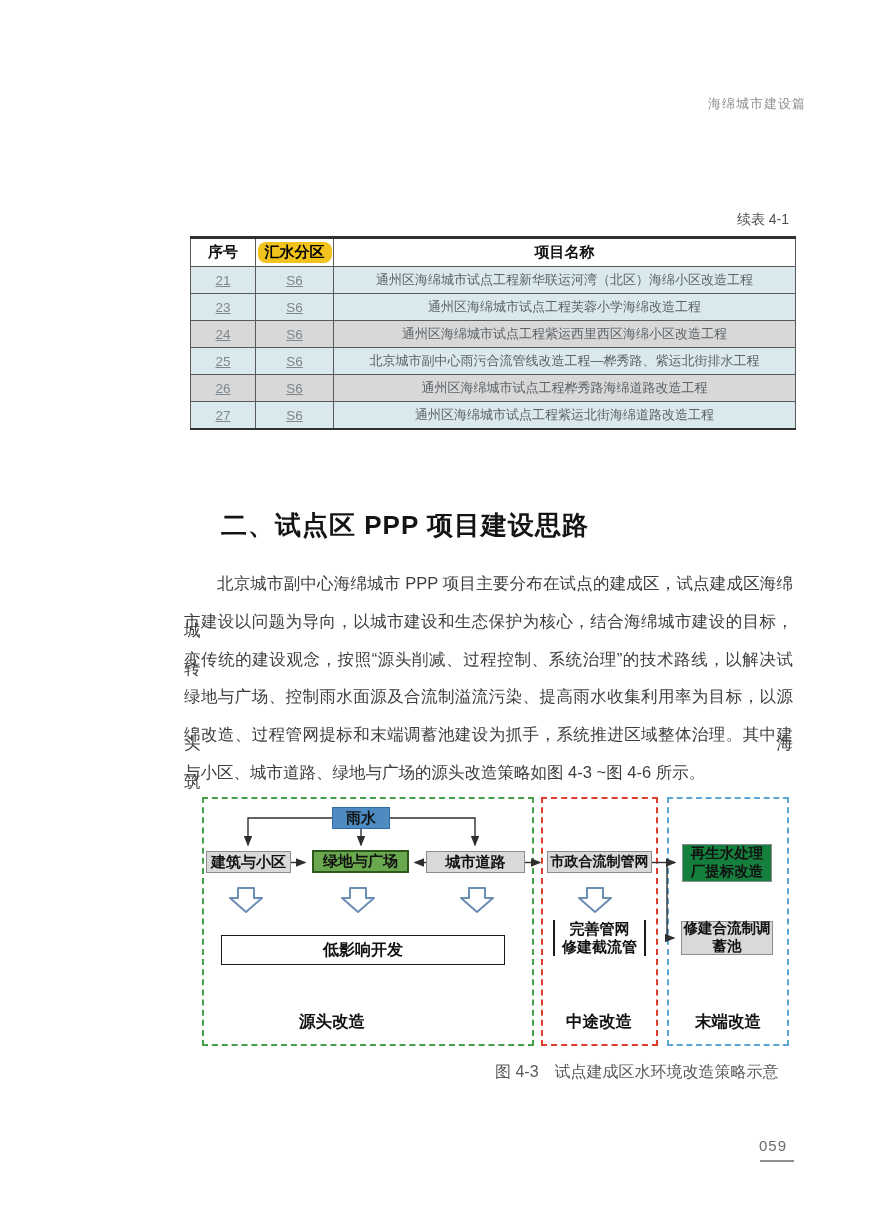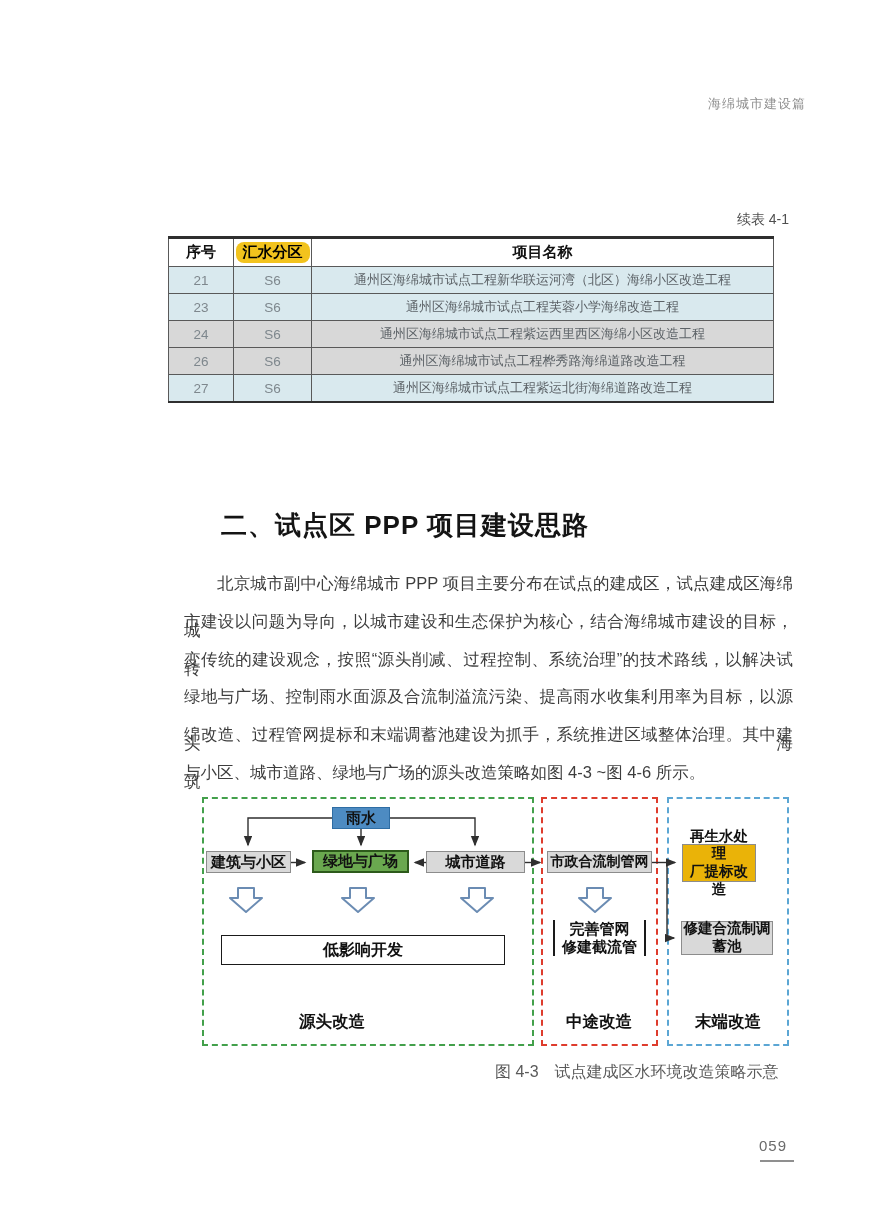--- a/index.html
+++ b/index.html
@@ -9,28 +9,28 @@
   
   .doc-header{position:absolute;top:95px;right:98px;font-size:13px;color:#8f8f8f;letter-spacing:1px;}
   .page-number{position:absolute;top:1137px;left:735px;width:36px;text-align:left;
                font-size:15px;color:#6b6b6b;letter-spacing:1px;}
   .page-number-rule{position:absolute;top:1160px;left:736px;width:34px;height:2px;background:#8f8f8f;}
 
   
   .cont-label{position:absolute;top:211px;right:115px;font-size:14px;color:#4f4f4f;}
 
   
-  table.proj{position:absolute;top:236px;left:144px;width:605px;border-collapse:collapse;
+  table.proj{position:absolute;top:236px;left:166px;width:605px;border-collapse:collapse;
              table-layout:fixed;border-top:3px solid #2f2f2f;border-bottom:2px solid #2f2f2f;
              border-left:1.5px solid #2f2f2f;border-right:1.5px solid #2f2f2f;}
   table.proj th,table.proj td{border:1px solid #595959;text-align:center;vertical-align:middle;
              overflow:hidden;white-space:nowrap;padding:0;}
   table.proj th{height:27px;background:#fff;font-size:15px;color:#111;font-weight:bold;}
   table.proj td{height:26px;font-size:13px;color:#5c6267;}
-  table.proj td.num{font-size:13.5px;color:#7e878d;}
+  table.proj td.num{font-size:13.5px;color:#7e878d;text-decoration:underline;}
   tr.blue td{background:#d9e9ee;}
   tr.gray td{background:#d8d8d8;}
   .hl{display:inline-block;background:#f2c31d;border-radius:8px;padding:1px 7px;color:#000;font-weight:bold;}
 
   
   .sec-heading{position:absolute;top:508px;left:197px;margin:0;font-size:26px;font-weight:bold;
                color:#141414;letter-spacing:1px;}
   .para{position:absolute;top:560px;left:160px;width:609px;font-size:16.5px;color:#3d3d3d;}
   .pline{line-height:47px;height:37.8px;text-align:justify;text-align-last:justify;}
   .pline.first{text-indent:2em;}
@@ -44,21 +44,21 @@
   .sec-red{left:339px;width:117px;border:2px dashed #de3c2d;}
   .sec-blue{left:465px;width:122px;border:2px dashed #5ba6d4;}
   .connectors{position:absolute;top:0;left:0;width:588px;height:251px;}
   .dbox{position:absolute;display:flex;align-items:center;justify-content:center;box-sizing:border-box;
         font-weight:bold;color:#111;text-align:center;line-height:1.22;white-space:pre-line;}
   .b-rain{left:130px;top:10px;width:58px;height:22px;background:#4d8bc2;border:1px solid #2e6da4;font-size:15px;}
   .b-build{left:4px;top:54px;width:85px;height:22px;background:#d9d9d9;border:1px solid #8c8c8c;font-size:15px;}
   .b-green{left:110px;top:53px;width:97px;height:23px;background:#6aa84f;border:2px solid #2d5a1b;font-size:15px;}
   .b-road{left:224px;top:54px;width:99px;height:22px;background:#d9d9d9;border:1px solid #8c8c8c;font-size:15px;}
   .b-muni{left:345px;top:54px;width:105px;height:22px;background:#d9d9d9;border:1px solid #8c8c8c;font-size:14px;}
-  .b-plant{left:480px;top:47px;width:74px;height:38px;background:#eab308;border:1px solid #8c8c8c;font-size:14.5px;}
+  .b-plant{left:480px;top:47px;width:90px;height:38px;background:#15803d;border:1px solid #8c8c8c;font-size:14.5px;}
   .b-tank{left:479px;top:124px;width:92px;height:34px;background:#d9d9d9;border:1px solid #8c8c8c;font-size:14.5px;}
   .b-lid{left:19px;top:138px;width:284px;height:30px;background:#fff;border:1.5px solid #1a1a1a;font-size:16px;}
   .b-imp{left:351px;top:123px;width:93px;height:36px;background:#fff;border-left:2px solid #1a1a1a;
          border-right:2px solid #1a1a1a;font-size:15px;}
   .zone-label{position:absolute;top:214px;width:68px;text-align:center;font-size:16.5px;font-weight:bold;color:#111;}
   .lbl-source{left:96px;}
   .lbl-middle{left:363px;}
   .lbl-end{left:492px;}
 
   
@@ -94,20 +94,25 @@
         </tr>
       <tr class="blue">
           <td class="num">23</td>
           <td class="num">S6</td>
           <td>通州区海绵城市试点工程芙蓉小学海绵改造工程</td>
         </tr>
       <tr class="gray">
           <td class="num">24</td>
           <td class="num">S6</td>
           <td>通州区海绵城市试点工程紫运西里西区海绵小区改造工程</td>
+        </tr>
+      <tr class="blue">
+          <td class="num">25</td>
+          <td class="num">S6</td>
+          <td>北京城市副中心雨污合流管线改造工程—桦秀路、紫运北街排水工程</td>
         </tr>
       <tr class="gray">
           <td class="num">26</td>
           <td class="num">S6</td>
           <td>通州区海绵城市试点工程桦秀路海绵道路改造工程</td>
         </tr>
       <tr class="blue">
           <td class="num">27</td>
           <td class="num">S6</td>
           <td>通州区海绵城市试点工程紫运北街海绵道路改造工程</td>

